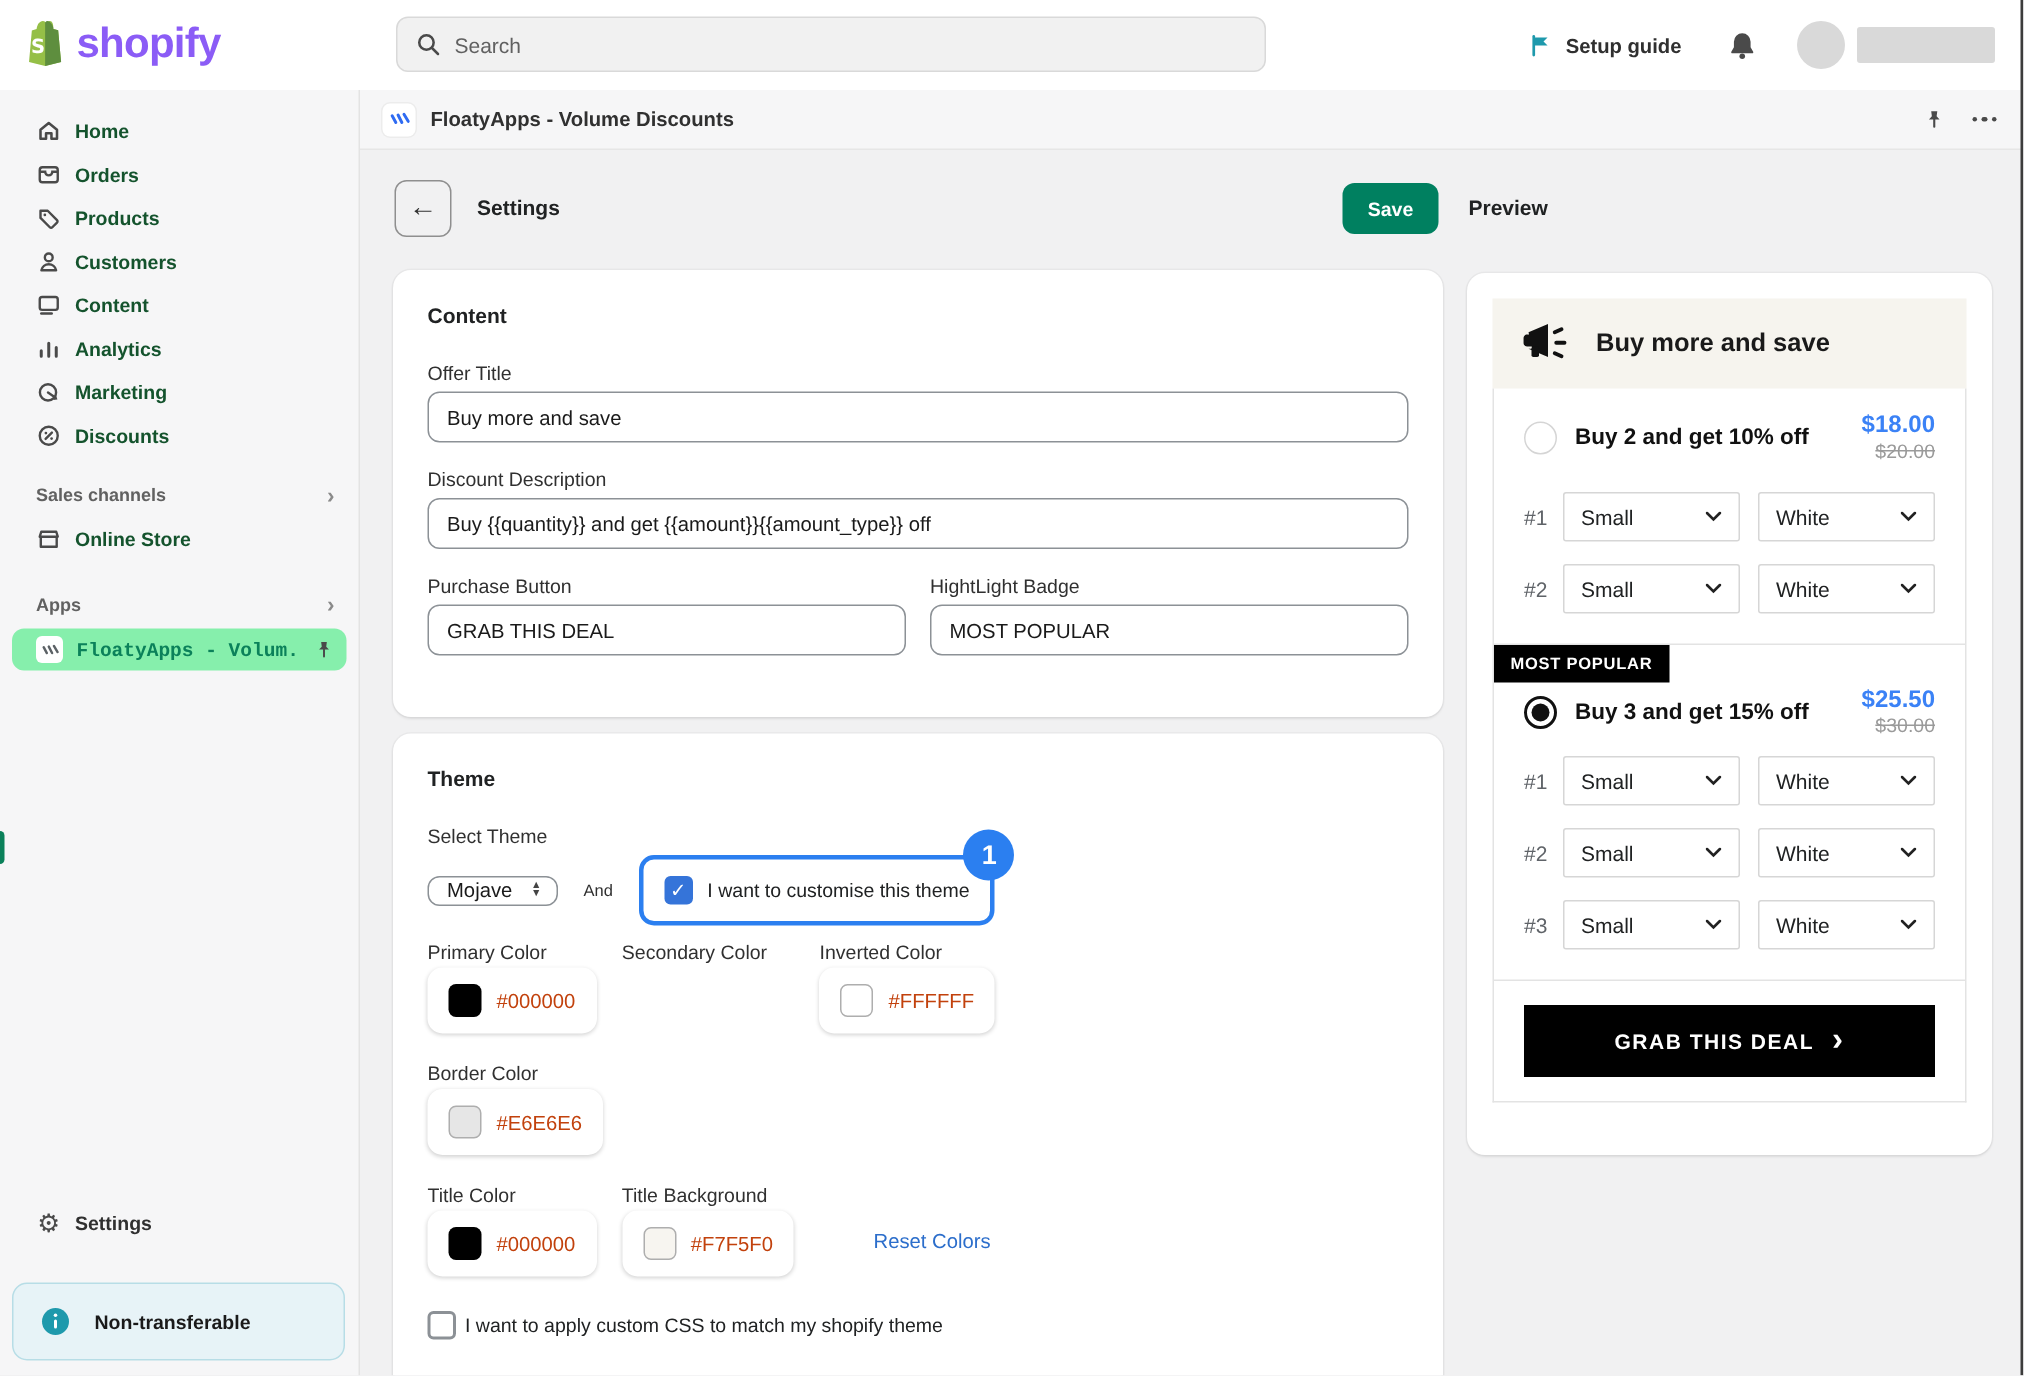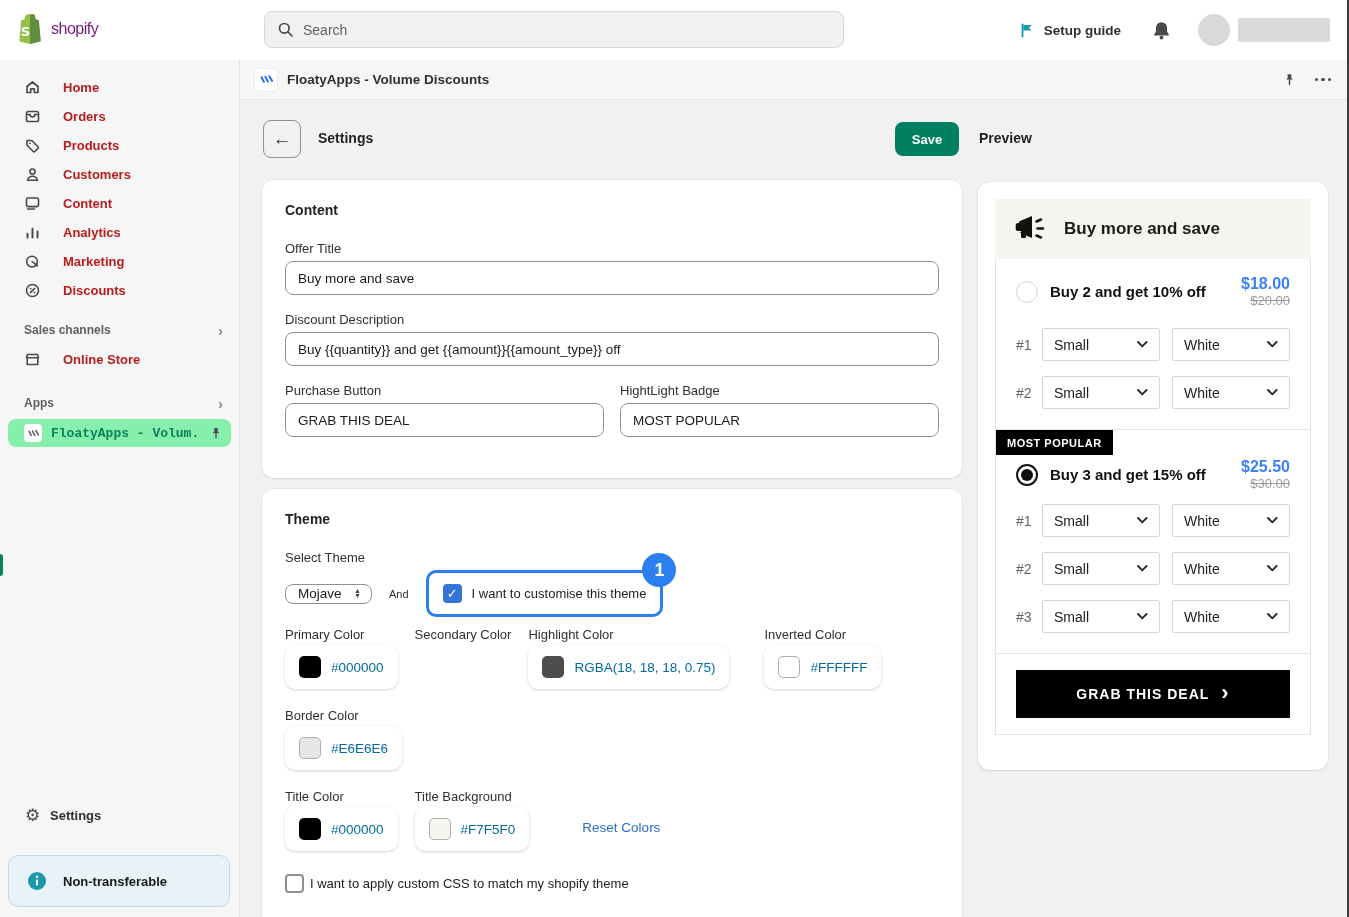--- a/index.html
+++ b/index.html
@@ -3,34 +3,34 @@
 <meta charset="utf-8">
 <style>
   * { margin:0; padding:0; box-sizing:border-box; }
   html,body { width:1349px; height:917px; }
   body { font-family:"Liberation Sans","DejaVu Sans",sans-serif; color:#202223; background:#f1f1f2; }
   .screen { position:relative; width:1349px; height:917px; overflow:hidden; background:#f1f1f2; }
 
   
   .topbar { position:absolute; left:0; top:0; width:1349px; height:60px; background:#fff; z-index:30; }
   .logo { position:absolute; left:16px; top:13px; display:flex; align-items:center; gap:7px; }
-  .logo-text { font-size:16px; font-weight:normal; letter-spacing:-0.5px; color:#701a75; }
+  .logo-text { font-size:28px; font-weight:bold; letter-spacing:-0.5px; color:#8b5cf6; }
   .searchbox { position:absolute; left:264px; top:11px; width:580px; height:37px; background:#f1f1f1; border:1px solid #d9d9d9; border-radius:8px; display:flex; align-items:center; padding:0 12px; gap:9px; }
   .searchbox input { border:none; outline:none; background:transparent; font-size:14px; color:#303030; width:100%; font-family:inherit; }
   .searchbox input::placeholder { color:#616161; }
   .top-right { position:absolute; right:19px; top:0; height:60px; display:flex; align-items:center; }
   .setup-guide { display:flex; align-items:center; gap:8px; font-size:13.5px; font-weight:600; color:#303030; cursor:pointer; }
   .bell { margin-left:30px; color:#4a4a4a; display:flex; }
   .avatar { margin-left:26px; width:32px; height:32px; border-radius:50%; background:#d9d9d9; }
   .nameblock { margin-left:8px; width:92px; height:24px; background:#d9d9d9; border-radius:2px; }
 
   
   .sidebar { position:absolute; left:0; top:60px; width:240px; height:857px; background:#f6f6f7; border-right:1px solid #e3e3e3; }
   .nav { padding-top:13px; }
-  .nav-item { height:28px; margin:0 8px 1px; padding:0 0 0 16px; display:flex; align-items:center; gap:22px; border-radius:8px; font-size:13px; font-weight:600; color:#b91c1c; cursor:pointer; }
+  .nav-item { height:28px; margin:0 8px 1px; padding:0 0 0 16px; display:flex; align-items:center; gap:9px; border-radius:8px; font-size:13px; font-weight:600; color:#14532d; cursor:pointer; }
   .nico { width:17px; height:17px; flex:none; color:#4a4a4a; display:flex; }
   .nico svg { width:17px; height:17px; }
   .side-head { height:28px; margin:0 8px; padding:0 8px 0 16px; display:flex; align-items:center; justify-content:space-between; font-size:12px; font-weight:600; color:#616161; }
   .side-head .chev { color:#8a8a8a; font-size:15px; font-weight:bold; cursor:pointer; }
   .mt12 { margin-top:12px; } .mt16 { margin-top:16px; }
   .app-item { position:relative; height:28px; margin:2px 8px 0; padding:0 8px 0 16px; display:flex; align-items:center; gap:9px; border-radius:8px; background:#86efac; font-size:13px; font-weight:600; color:#0b815a; cursor:pointer;font-family:Liberation Mono, monospace; }
   .app-item .label { flex:1; white-space:nowrap; overflow:hidden; }
   .active-bar { position:absolute; left:0; top:494px; width:3px; height:22px; background:#0b815a; border-radius:0 3px 3px 0; }
   .appmark { width:18px; height:18px; border-radius:4px; background:#fff; display:flex; align-items:center; justify-content:center; flex:none; }
   .pin-ico { color:#4a4a4a; display:flex; flex:none; }
@@ -76,21 +76,21 @@
   .cb { width:19px; height:19px; border-radius:4px; flex:none; cursor:pointer; }
   .cb.checked { background:#3574d9; color:#fff; display:flex; align-items:center; justify-content:center; font-size:13px; font-weight:bold; }
   .cb.unchecked { background:#fff; border:2px solid #8c9196; }
   .num-badge { position:absolute; top:-20px; right:-16px; width:34px; height:34px; border-radius:50%; background:#2b7ff0; color:#fff; font-size:18px; font-weight:bold; display:flex; align-items:center; justify-content:center; }
 
   .color-row { display:flex; gap:17px; margin-top:10px; }
   .color-group .f-label { margin-bottom:3px; }
   .color-card { height:44px; background:#fff; border-radius:10px; box-shadow:0 1px 3px rgba(0,0,0,.18); display:flex; align-items:center; gap:10px; padding:0 14px; cursor:pointer; }
   .swatch { width:22px; height:22px; border-radius:5px; flex:none; }
   .swatch.light { border:1px solid #aeaeae; }
-  .color-val { font-size:13.5px; color:#0369a1; white-space:nowrap; }
+  .color-val { font-size:13.5px; color:#c2410c; white-space:nowrap; }
   .mt19 { margin-top:19px; }
   .reset-link { font-size:13.5px; color:#2c6ecb; cursor:pointer; align-self:center; margin-left:36px; margin-top:14px; }
   .css-row { margin-top:23px; display:flex; align-items:center; gap:6px; }
   .css-row .cb-label { font-size:13px; color:#202223; }
 
   
   .preview-card { left:738px; top:82px; width:350px; height:588px; padding:17px; }
   .widget-header { background:#f6f4ee; height:60px; display:flex; align-items:center; gap:15px; padding-left:20px; }
   .widget-title { font-size:17px; font-weight:bold; color:#1a1a1a; }
   .widget-body { border:1px solid #e3e3e3; border-top:none; }
@@ -370,27 +370,20 @@
         <div class="color-row">
           <div class="color-group">
             <label class="f-label">Primary Color</label>
             <div class="color-card">
               <span class="swatch" style="background: rgb(0, 0, 0);"></span>
               <span class="color-val">#000000</span>
             </div>
           </div>
           <div class="color-group">
             <label class="f-label">Secondary Color</label>
-          </div>
-          <div class="color-group">
-            <label class="f-label">Highlight Color</label>
-            <div class="color-card">
-              <span class="swatch" style="background: rgba(18, 18, 18, 0.75);"></span>
-              <span class="color-val">RGBA(18, 18, 18, 0.75)</span>
-            </div>
           </div>
           <div class="color-group" style="margin-left:18px">
             <label class="f-label">Inverted Color</label>
             <div class="color-card">
               <span class="swatch light" style="background: rgb(255, 255, 255);"></span>
               <span class="color-val">#FFFFFF</span>
             </div>
           </div>
         </div>
 

